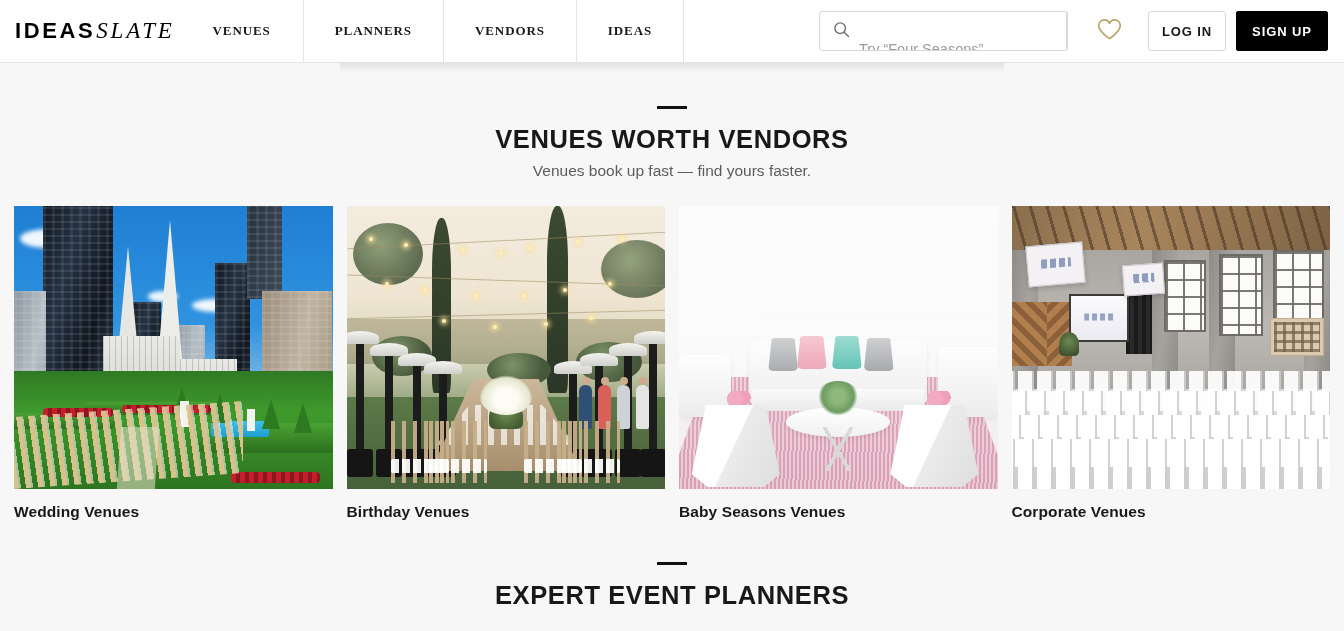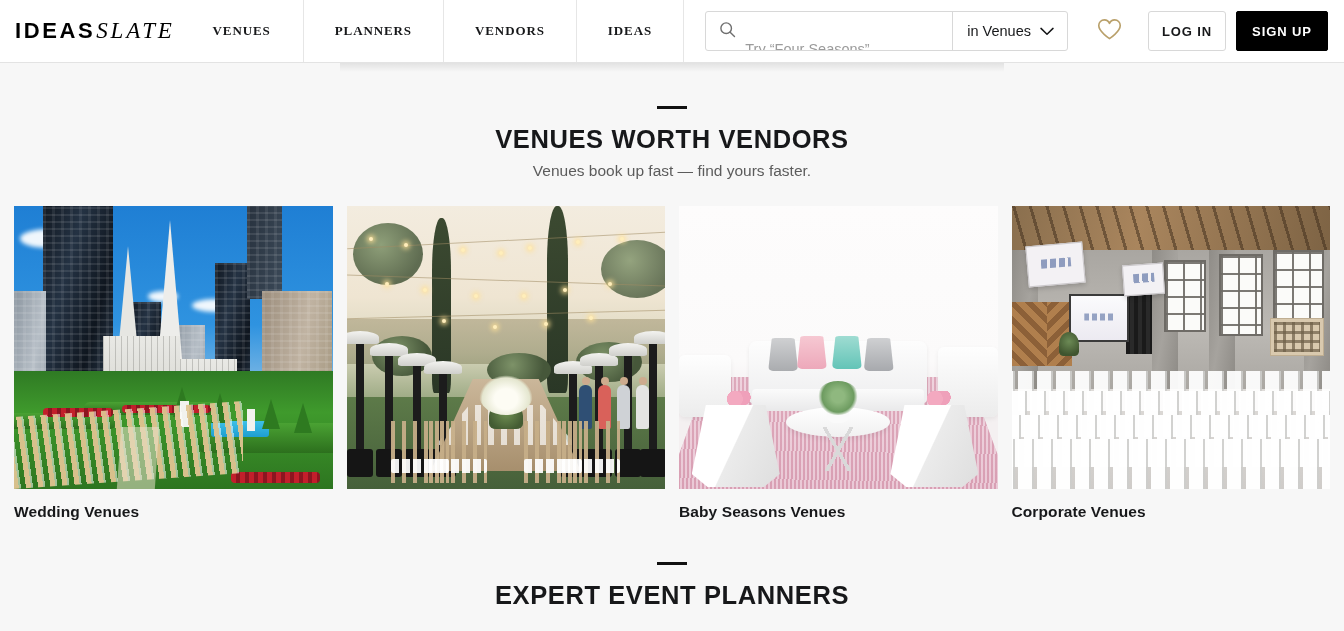--- a/index.html
+++ b/index.html
@@ -575,28 +575,20 @@
       <div class="search-field">
         <span>
           <svg width="17" height="17" viewBox="0 0 18 18" fill="none" aria-hidden="true">
             <circle cx="7.6" cy="7.6" r="5.6" stroke="#6f6f6f" stroke-width="1.5"></circle>
             <line x1="11.8" y1="11.8" x2="16.4" y2="16.4" stroke="#6f6f6f" stroke-width="1.5" stroke-linecap="round"></line>
           </svg>
         </span>
         <input class="search-input" type="text" placeholder="Try “Four Seasons”" style="">
       </div>
       <div class="search-divider"></div>
-      <div class="scope">
-        <span>in Venues</span>
-        <span>
-          <svg width="14" height="9" viewBox="0 0 14 9" fill="none" aria-hidden="true">
-            <path d="M1 1.4 L7 7.2 L13 1.4" stroke="#17181a" stroke-width="1.5" stroke-linecap="round" stroke-linejoin="round"></path>
-          </svg>
-        </span>
-      </div>
     </div>
 
     <button class="heart-btn">
       <span>
         <svg width="25" height="23" viewBox="0 0 26 24" fill="none" aria-hidden="true">
           <path d="M13 21.5 C13 21.5 1.8 14.3 1.8 7.9 C1.8 4.5 4.4 2 7.6 2 C10 2 12.1 3.5 13 5.6 C13.9 3.5 16 2 18.4 2 C21.6 2 24.2 4.5 24.2 7.9 C24.2 14.3 13 21.5 13 21.5 Z" stroke="#b9a06a" stroke-width="1.7" stroke-linejoin="round" fill="none"></path>
         </svg>
       </span>
     </button>
 
@@ -724,20 +716,21 @@
           <div class="chairrow" style="left:14%;"></div>
           <div class="chairrow" style="left:26%;"></div>
           <div class="chairrow" style="right:14%;"></div>
           <div class="chairrow" style="right:26%;"></div>
           <div class="seatpad" style="left:14%;"></div>
           <div class="seatpad" style="left:26%;"></div>
           <div class="seatpad" style="right:14%;"></div>
           <div class="seatpad" style="right:26%;"></div>
         </div>
       </div>
+      <div class="card-label">Birthday Venues</div>
     </div>
 
     <div class="card">
       <div class="card-img">
         <div class="scene baby">
           <div class="baseboard"></div>
           <div class="rug"></div>
 
           <div class="sofa"></div>
           <div class="pillow" style="left:28%;bottom:118px;background:linear-gradient(to bottom,#cfd0d2,#aaacaf);"></div>

